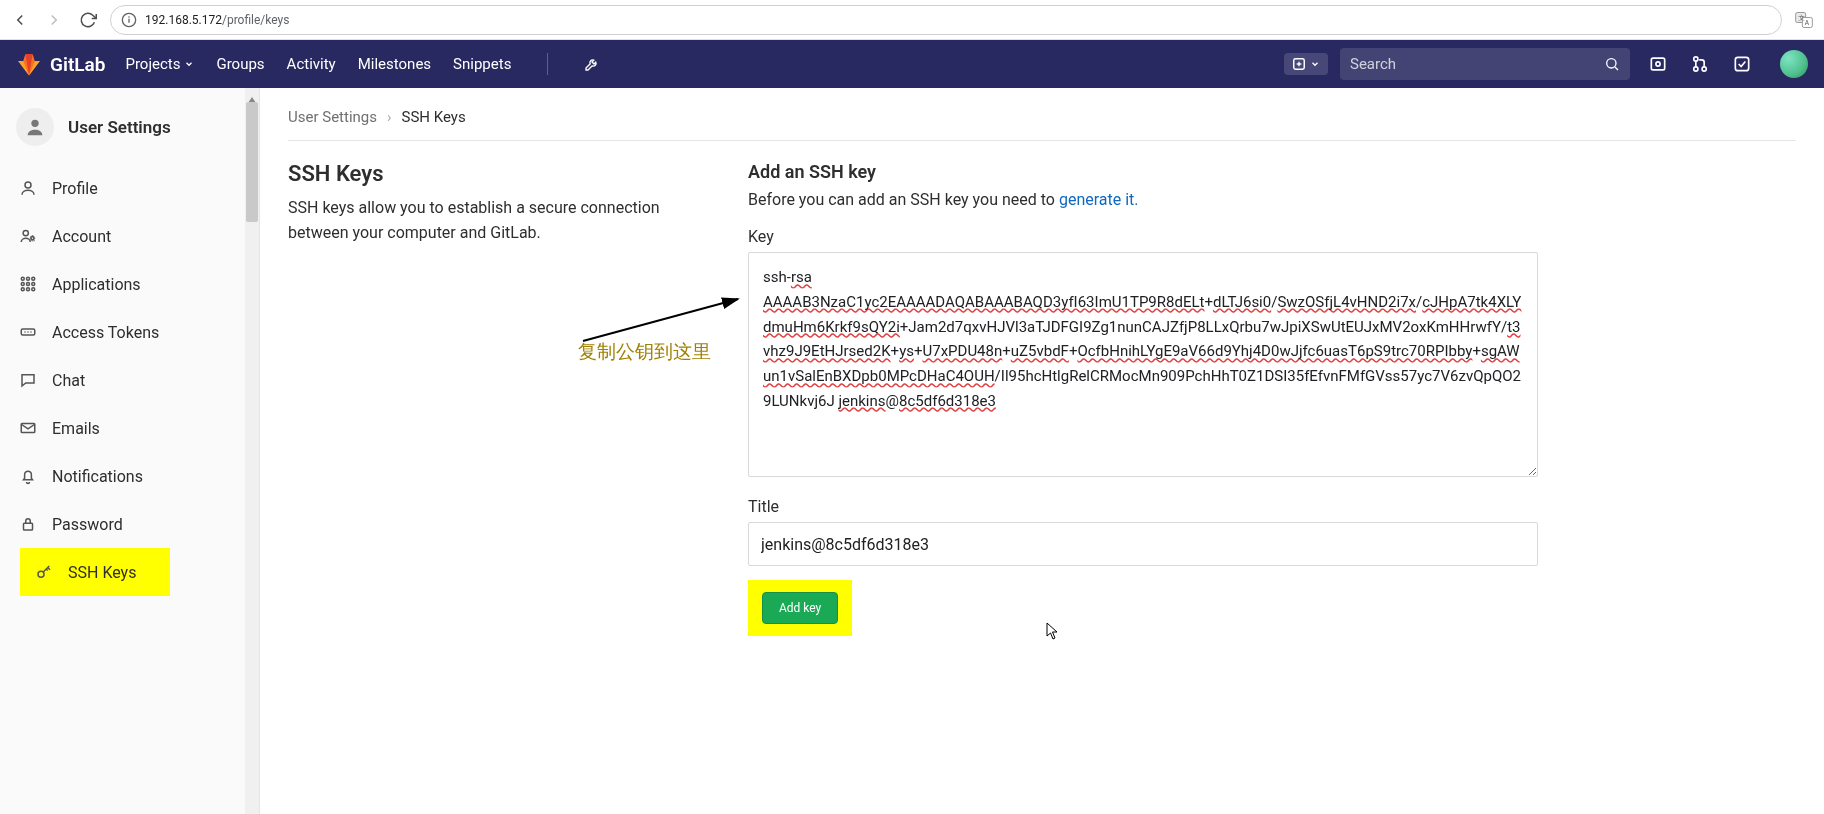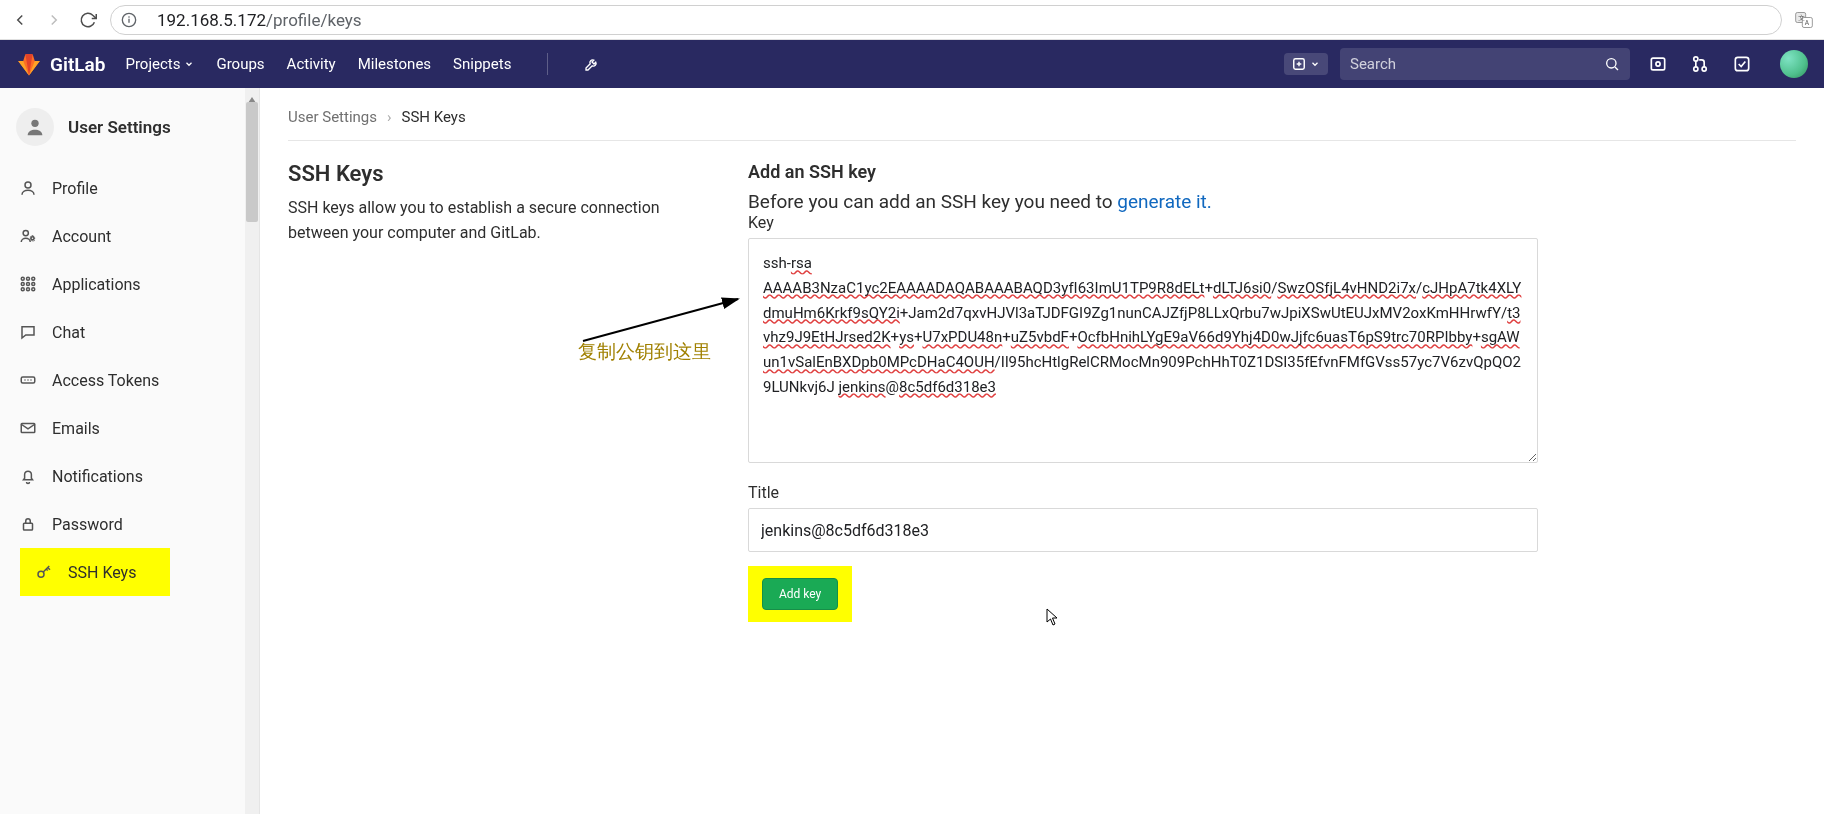--- a/index.html
+++ b/index.html
@@ -3,21 +3,21 @@
 <meta charset="utf-8">
 <style>
   * { margin: 0; padding: 0; box-sizing: border-box; font-family: -apple-system, BlinkMacSystemFont, "Segoe UI", Roboto, "Helvetica Neue", Arial, sans-serif; }
   html, body { width: 100%; height: 100%; background: #fff; }
 
   
   .browser-bar { display: flex; align-items: center; height: 40px; padding: 0 8px; gap: 10px; border-bottom: 1px solid #e0e0e0; background:#fff; }
   .browser-bar .nav-btn { width: 24px; height: 24px; display:flex; align-items:center; justify-content:center; color:#5f6368; border-radius:50%; cursor:default; }
   .browser-bar .nav-btn svg { width:18px; height:18px; stroke:#4d4d4d; fill:none; stroke-width:2; }
   .browser-bar .nav-btn.disabled svg { stroke:#bdbdbd; }
-  .url-box { flex:1; display:flex; align-items:center; height:30px; border:1px solid #d0d0d0; border-radius:16px; padding:0 10px; font-size:17px; color:#202124; gap:20px; }
+  .url-box { flex:1; display:flex; align-items:center; height:30px; border:1px solid #d0d0d0; border-radius:16px; padding:0 10px; font-size:12px; color:#202124; gap:8px; }
   .url-box .info-icon { width:16px; height:16px; }
   .url-host { color:#202124; }
   .url-path { color:#5f6368; }
   .ext-icon { width:24px; height:24px; display:flex; align-items:center; justify-content:center; }
 
   
   .gl-header { background:#292961; color:#fff; height:48px; display:flex; align-items:center; padding:0 16px; }
   .gl-logo { display:flex; align-items:center; gap:8px; margin-right:20px; }
   .gl-logo svg { width:26px; height:26px; }
   .gl-logo-text { font-size:19px; font-weight:600; }
@@ -53,21 +53,21 @@
   .gl-main { flex:1; padding:20px 28px 40px 28px; overflow-y:auto; }
   .breadcrumb { display:flex; align-items:center; gap:10px; font-size:15px; color:#707070; padding-bottom:14px; border-bottom:1px solid #e6e6e6; margin-bottom:20px; }
   .breadcrumb .bc-sep { color:#aaa; }
   .breadcrumb .bc-cur { color:#2e2e2e; }
   .two-col { display:flex; gap:60px; }
   .left-col { width:400px; }
   .right-col { flex:1; max-width:790px; position:relative; }
   .section-title { font-size:22px; font-weight:600; color:#2e2e2e; margin-bottom:10px; }
   .section-desc { font-size:16px; color:#2e2e2e; line-height:1.55; }
   .sub-title { font-size:18px; font-weight:600; color:#2e2e2e; margin-bottom:8px; }
-  .sub-desc { font-size:19px; color:#2e2e2e; }
+  .sub-desc { font-size:16px; color:#2e2e2e; margin-bottom:18px; }
   .sub-desc a { color:#1068bf; text-decoration:none; }
   .field-label { font-size:16px; color:#2e2e2e; margin-bottom:6px; display:block; }
   .key-textarea { width:100%; height:225px; border:1px solid #d9d9d9; border-radius:2px; padding:12px 14px; font-size:15px; font-family: inherit; color:#202124; resize:both; line-height:1.65; overflow:auto; }
   .spellbad { text-decoration: underline wavy #e04040; text-decoration-skip-ink: none; }
   .title-input { width:100%; height:44px; border:1px solid #d9d9d9; border-radius:2px; padding:0 12px; font-size:16px; color:#202124; margin-bottom:14px; }
   .addkey-highlight { display:inline-block; background:#ffff00; padding:12px 14px; }
   .addkey-btn { background:#1aaa55; color:#fff; border:1px solid #168f48; padding:8px 16px; font-size:12px; border-radius:4px; cursor:pointer; }
   .annotation { position:absolute; left:-170px; top:178px; font-size:19px; color:#a08000; white-space:nowrap; }
   .arrow { position:absolute; left:-170px; top:130px; }
   .cursor-ptr { position:absolute; left:298px; bottom:-4px; }
@@ -228,35 +228,35 @@
             <circle cx="5" cy="19" r="2"></circle>
             <circle cx="12" cy="19" r="2"></circle>
             <circle cx="19" cy="19" r="2"></circle>
           </svg>
       </span>
       <span>Applications</span>
     </div>
     <div class="sb-item">
       <span class="sicon">
           <svg viewBox="0 0 24 24">
-            <path d="M4 5h16v11H9l-5 4V5z"></path>
-          </svg>
-        </span>
-      <span>Chat</span>
-    </div>
-    <div class="sb-item">
-      <span class="sicon">
-          <svg viewBox="0 0 24 24">
             <rect x="3" y="8" width="18" height="8" rx="2"></rect>
             <circle cx="8" cy="12" r="1" fill="#555" stroke="none"></circle>
             <circle cx="12" cy="12" r="1" fill="#555" stroke="none"></circle>
             <circle cx="16" cy="12" r="1" fill="#555" stroke="none"></circle>
           </svg>
         </span>
       <span>Access Tokens</span>
+    </div>
+    <div class="sb-item">
+      <span class="sicon">
+          <svg viewBox="0 0 24 24">
+            <path d="M4 5h16v11H9l-5 4V5z"></path>
+          </svg>
+        </span>
+      <span>Chat</span>
     </div>
     <div class="sb-item">
       <span class="sicon">
           <svg viewBox="0 0 24 24">
             <rect x="3" y="6" width="18" height="12" rx="1"></rect>
             <polyline points="3 7 12 13 21 7"></polyline>
           </svg>
         </span>
       <span>Emails</span>
     </div>

